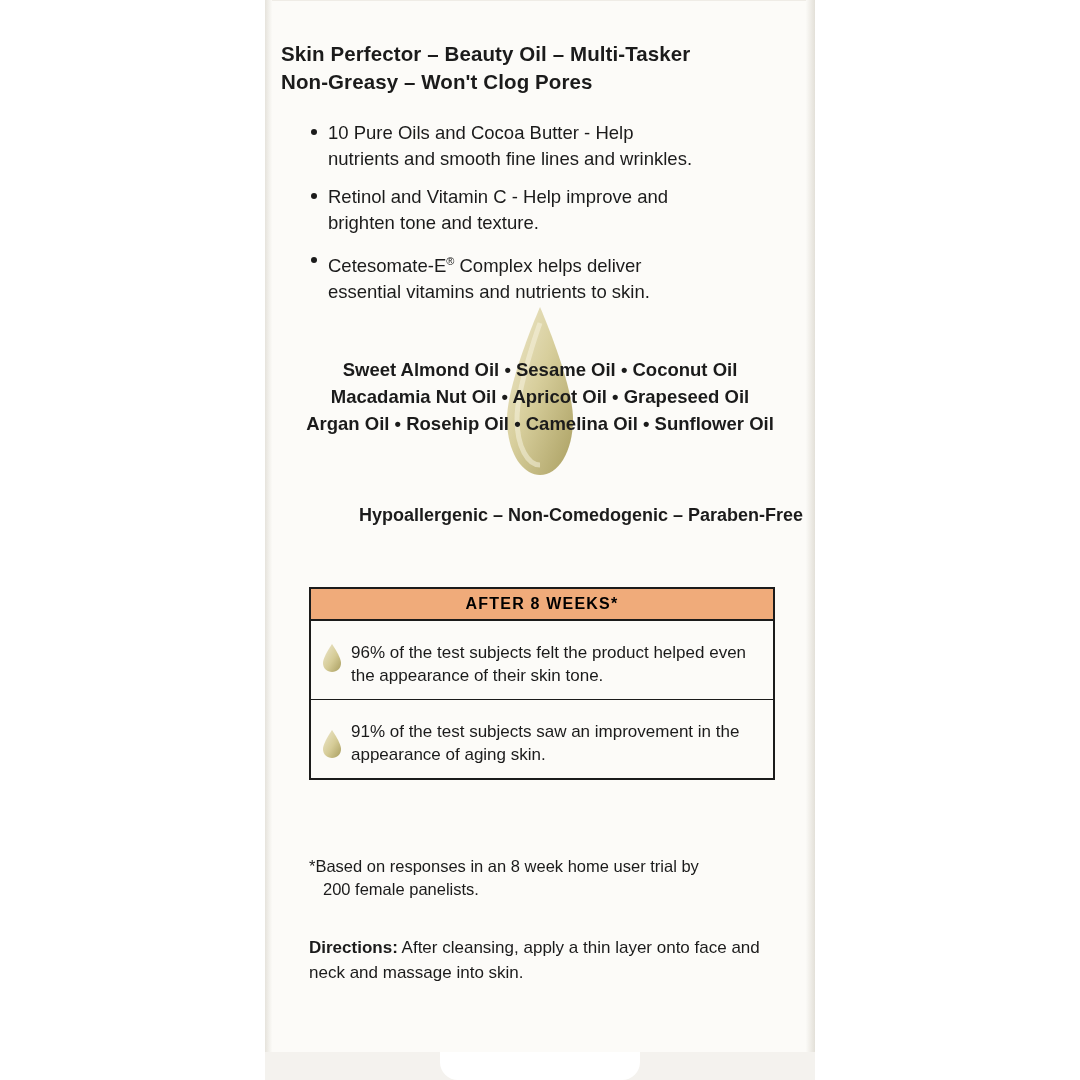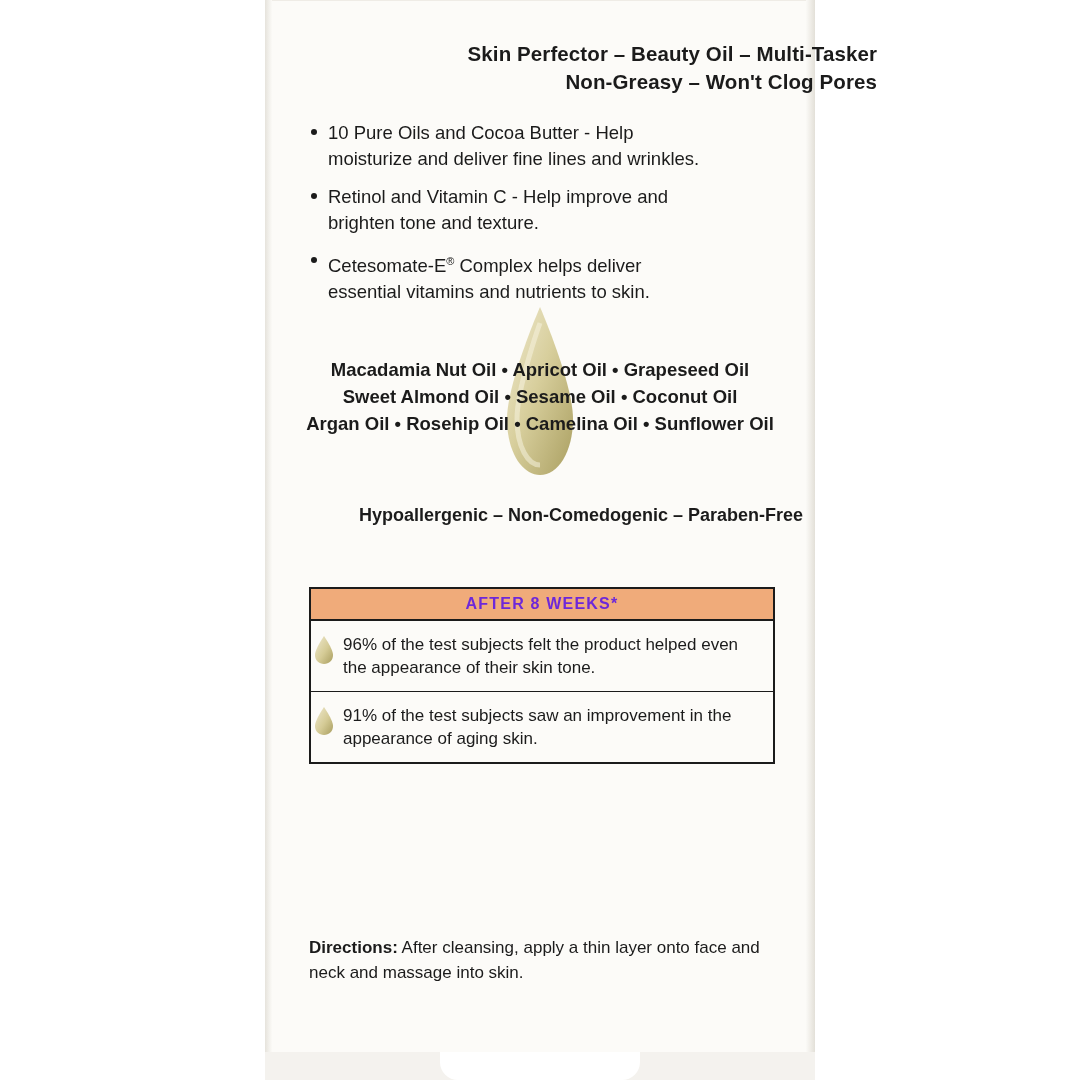--- a/index.html
+++ b/index.html
@@ -69,24 +69,24 @@
     left: 0;
     top: 0;
     width: 550px;
     height: 1060px;
     color: #1b1b1b;
   }
 
   
   .headline {
     position: absolute;
-    left: 0;
+    left: 16px;
     top: 40px;
     width: 612px;
-    text-align: right;
+    text-align: left;
     font-weight: bold;
     font-size: 20.5px;
     line-height: 28px;
     letter-spacing: 0.1px;
   }
 
   
   .bullets {
     position: absolute;
     left: 46px;
@@ -161,29 +161,30 @@
     border: 2px solid #1b1b1b;
   }
   .results-header {
     background: #f0ab7a;
     text-align: center;
     font-weight: bold;
     font-size: 16px;
     letter-spacing: 1.2px;
     padding: 6px 0 6px;
     border-bottom: 2px solid #1b1b1b;
-    color: #6d28d9;
+    color: #000000;
   }
   .result-row {
     display: flex;
     align-items: flex-start;
-    padding: 12px 10px 12px 2px;
+    padding: 12px 10px 12px 10px;
     border-bottom: 1px solid #1b1b1b;
-  }
-  .result-row:last-child { border-bottom: none; }
+    margin-top: 8px;
+  }
+  .result-row:last-child { border-bottom: none; align-items: center; }
   .result-row .mini-drop {
     flex: 0 0 auto;
     width: 22px;
     height: 30px;
     margin-right: 8px;
     margin-top: 2px;
   }
   .result-row .rtext {
     font-size: 17px;
     line-height: 23px;
@@ -224,21 +225,21 @@
 
     <div class="headline">
       <div>Skin Perfector – Beauty Oil – Multi-Tasker</div>
       <div>Non-Greasy – Won't Clog Pores</div>
     </div>
 
     <div class="bullets">
 
       <div class="bullet">
         <span class="dot"></span>
-        <span><b>10 Pure Oils and Cocoa Butter</b><span> - </span><span>Help</span><br><span>moisturize and deliver fine lines and wrinkles.</span></span>
+        <span><b>10 Pure Oils and Cocoa Butter</b><span> - </span><span>Help</span><br><span>nutrients and smooth fine lines and wrinkles.</span></span>
       </div>
 
       <div class="bullet">
         <span class="dot"></span>
         <span><b>Retinol</b><span> and </span><b>Vitamin C</b><span> - </span><span>Help improve and</span><br><span>brighten tone and texture.</span></span>
       </div>
 
       <div class="bullet">
         <span class="dot"></span>
         <span><b>Cetesomate-E</b><b class="reg">®</b><b> Complex</b><span> helps deliver</span><br><span>essential vitamins and nutrients to skin.</span></span>
@@ -254,22 +255,22 @@
             <stop offset="45%" stop-color="#d8cf9d"></stop>
             <stop offset="100%" stop-color="#aa9f61"></stop>
           </linearGradient>
         </defs>
         <path d="M43 2 C43 2 10 78 10 114 C10 147 25 170 43 170 C61 170 76 147 76 114 C76 78 43 2 43 2 Z" fill="url(#gold)"></path>
         <path d="M43 18 C43 18 20 82 20 114 C20 142 31 160 43 160" fill="none" stroke="#f6f2df" stroke-opacity="0.55" stroke-width="5"></path>
       </svg>
     </div>
 
     <div class="oils">
+      <div class="line">Sweet Almond Oil • Sesame Oil • Coconut Oil</div>
       <div class="line">Macadamia Nut Oil • Apricot Oil • Grapeseed Oil</div>
-      <div class="line">Sweet Almond Oil • Sesame Oil • Coconut Oil</div>
       <div class="line">Argan Oil • Rosehip Oil • Camelina Oil • Sunflower Oil</div>
     </div>
 
     <div class="claims">
       <div>Hypoallergenic – Non-Comedogenic – Paraben-Free</div>
     </div>
 
     <div class="results">
       <div class="results-header">AFTER 8 WEEKS*</div>
 
@@ -293,19 +294,23 @@
       <div class="result-row">
         <div class="mini-drop">
           <svg width="22" height="30" viewBox="0 0 22 30" xmlns="http://www.w3.org/2000/svg">
             <path d="M11 1 C11 1 2 14 2 20 C2 25.5 6 29 11 29 C16 29 20 25.5 20 20 C20 14 11 1 11 1 Z" fill="url(#g1)"></path>
           </svg>
         </div>
         <div class="rtext">91% of the test subjects saw an improvement in the appearance of aging skin.</div>
       </div>
     </div>
 
+    <div class="footnote">
+      <span>*Based on responses in an 8 week home user trial by</span>
+      <span class="indent">200 female panelists.</span>
+    </div>
 
     <div class="directions">
       <b>Directions:</b><span> After cleansing, apply a thin layer onto face and neck and massage into skin.</span>
     </div>
 
   </div>
 </div>
 
 </body></html>

